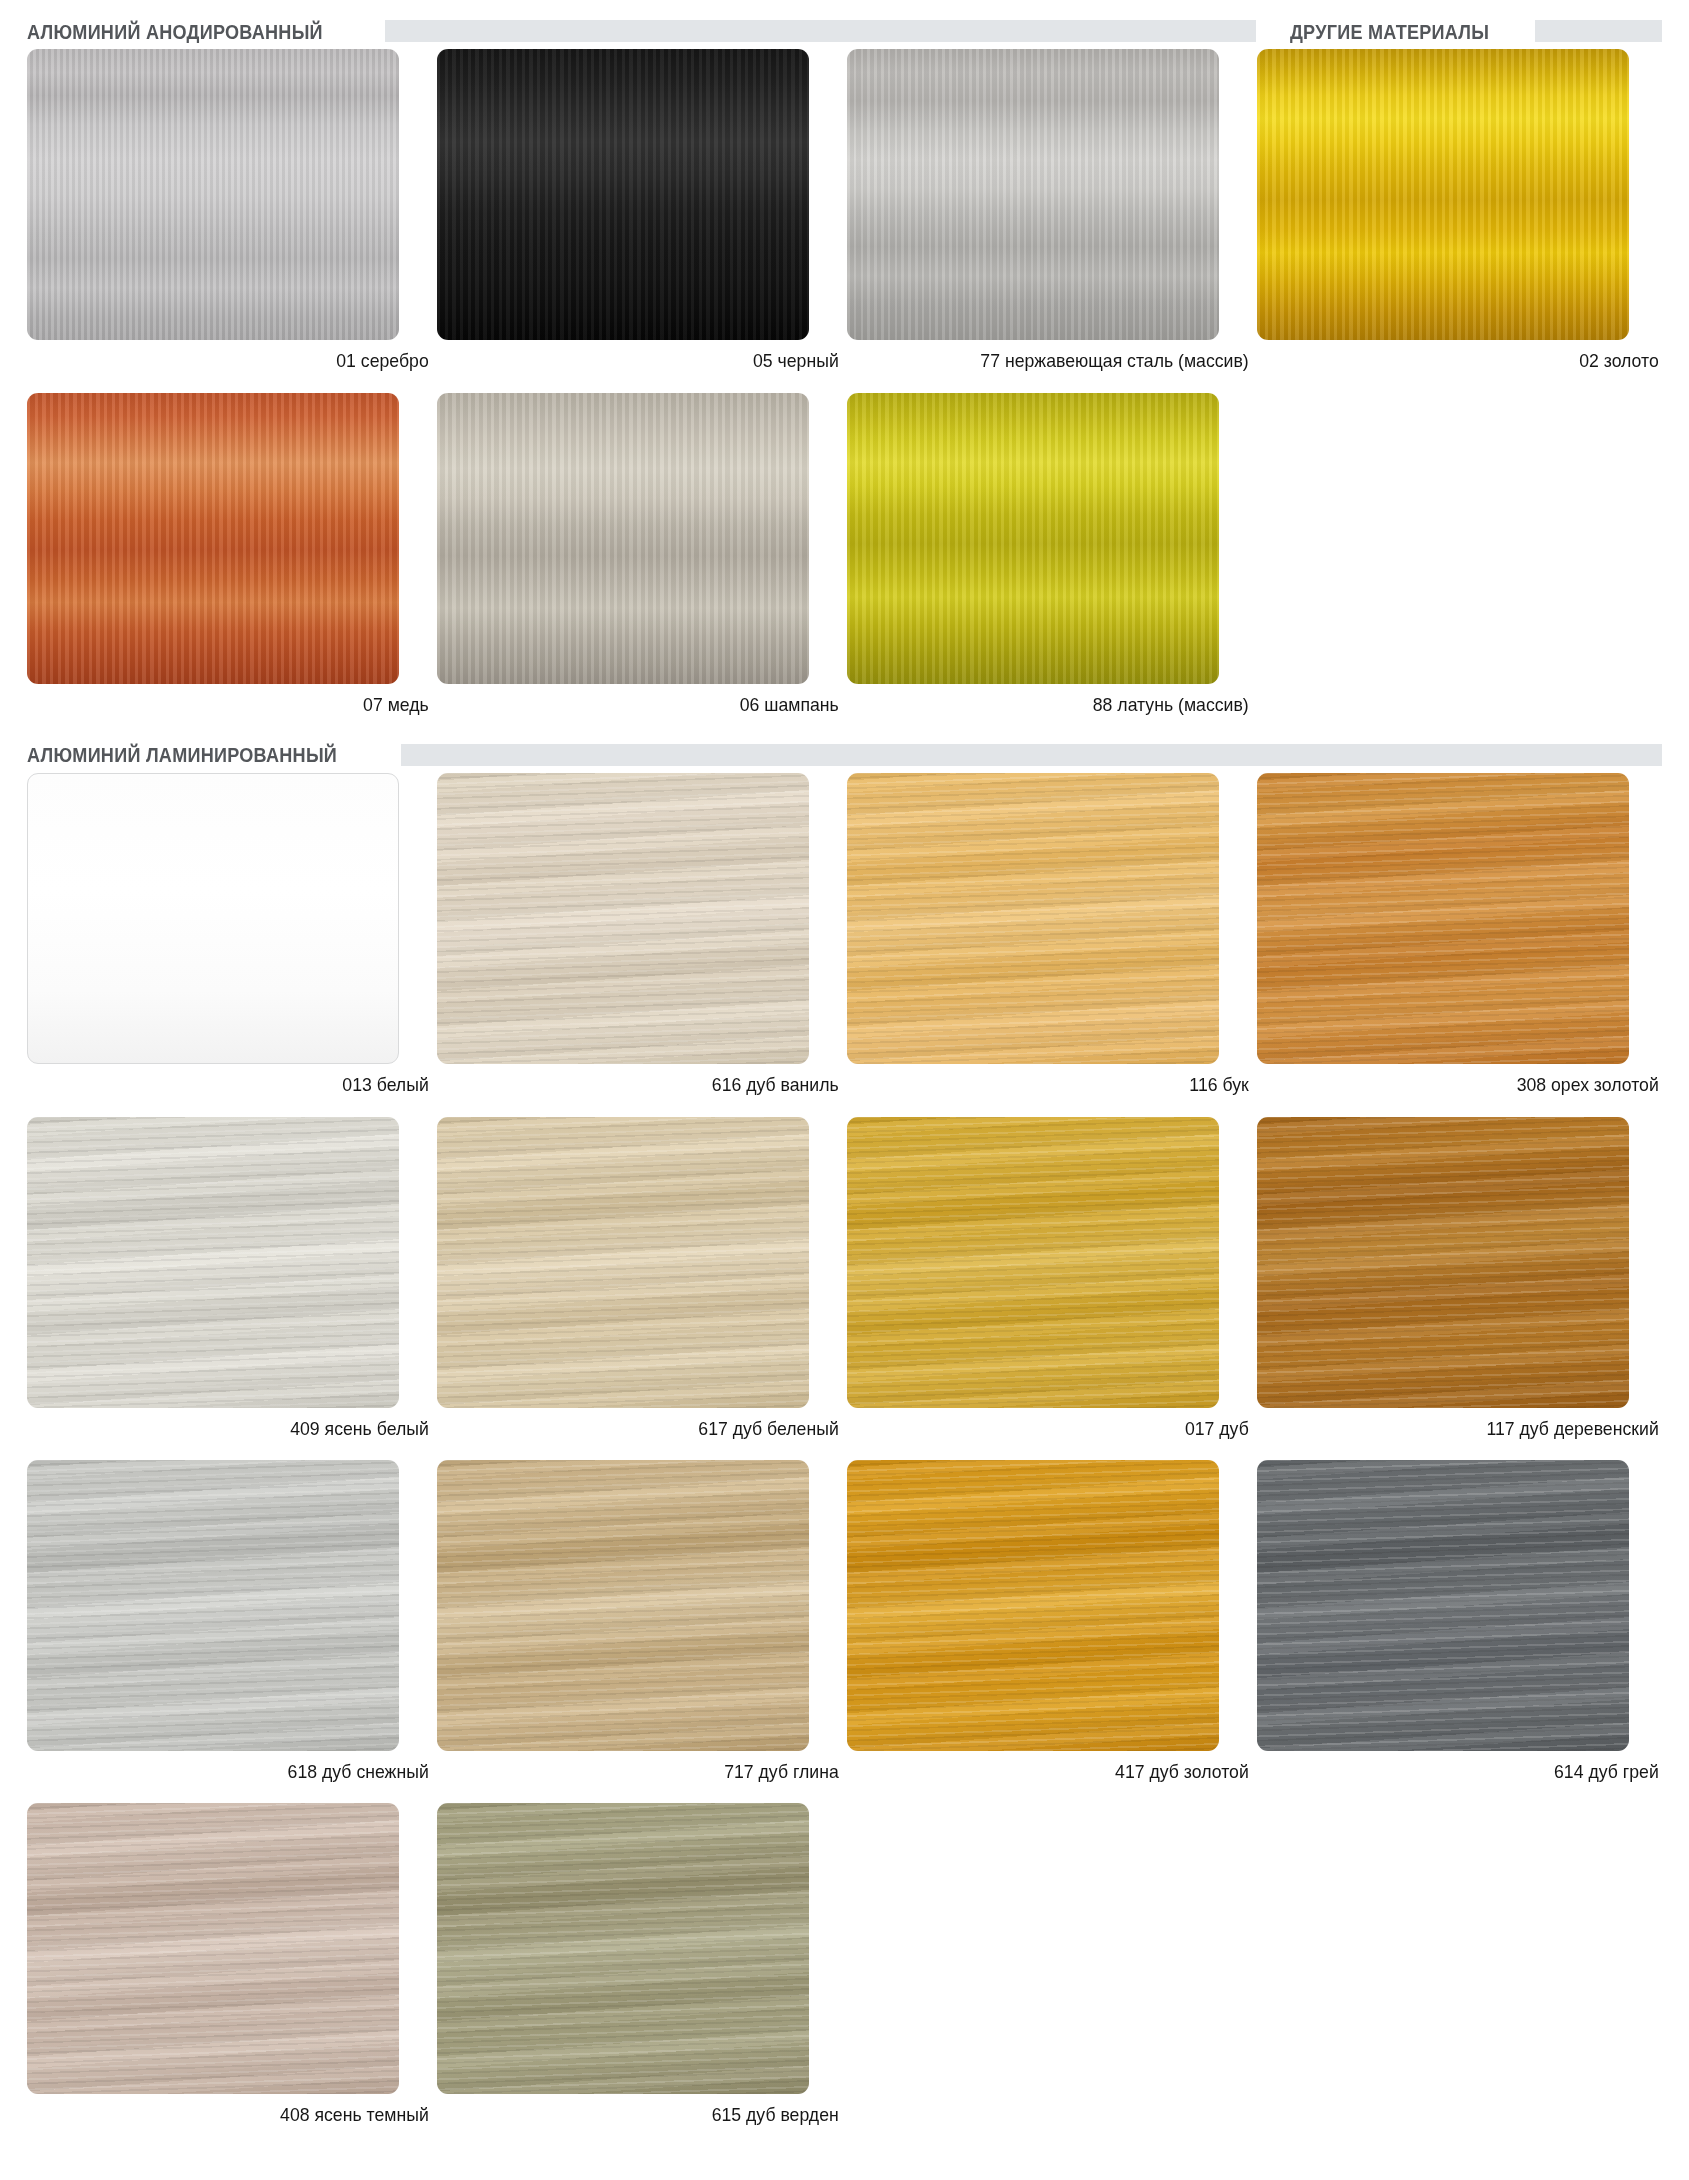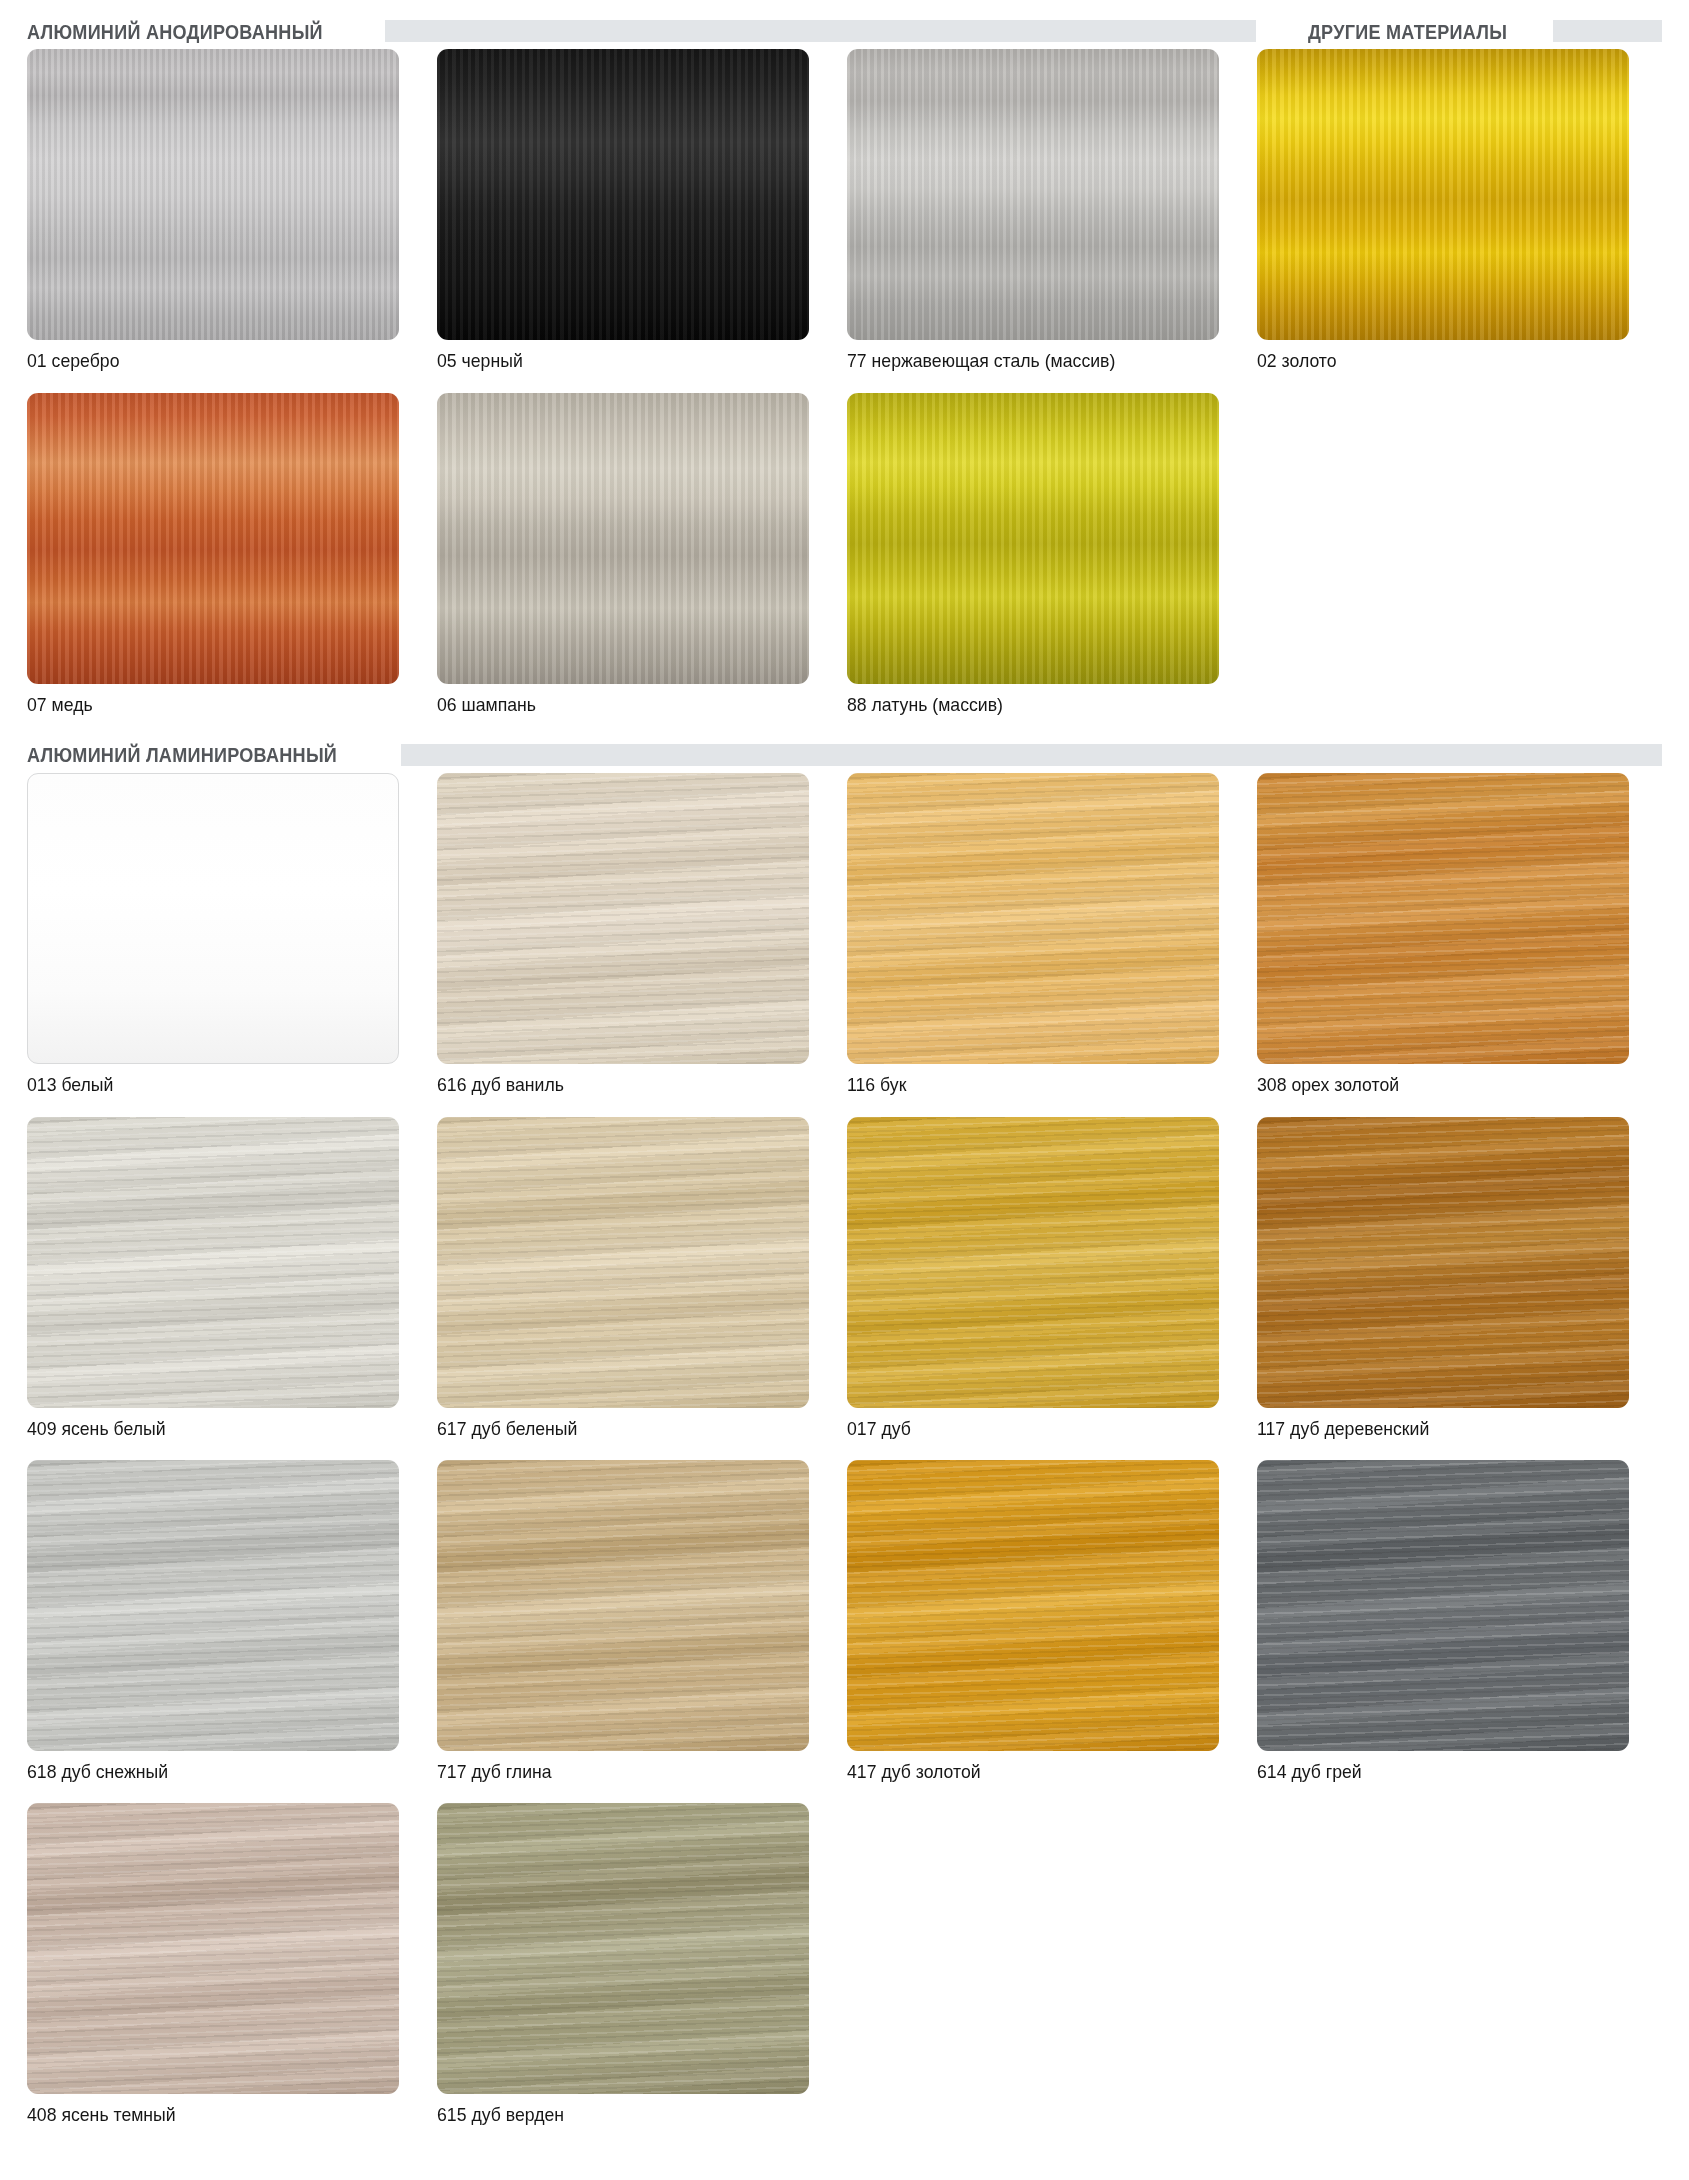--- a/index.html
+++ b/index.html
@@ -33,30 +33,30 @@
   .section-rule{
     flex:1 1 auto;
     height:22px;
     background:#e2e5e8;
     margin-left:13.6px;
   }
 
   
   .head-split{display:flex;width:100%;}
   .head-split .left{display:flex;align-items:center;flex:0 0 1229px;}
-  .head-split .right{display:flex;align-items:center;flex:1 1 auto;margin-left:52px;}
+  .head-split .right{display:flex;align-items:center;flex:1 1 auto;margin-left:34px;}
 
   
   .grid{
     display:grid;
     grid-template-columns:repeat(4,372px);
     column-gap:38px;
     row-gap:0;
   }
-  .cell{width:432px;}
+  .cell{width:432px;text-align:right;}
   .swatch{
     width:372px;
     height:291px;
     border-radius:11px;
     box-sizing:border-box;
     background-color:#cccccc;
     position:relative;
     overflow:hidden;
   }
   .swatch.outlined{border:0.9px solid #d9dadb;}

